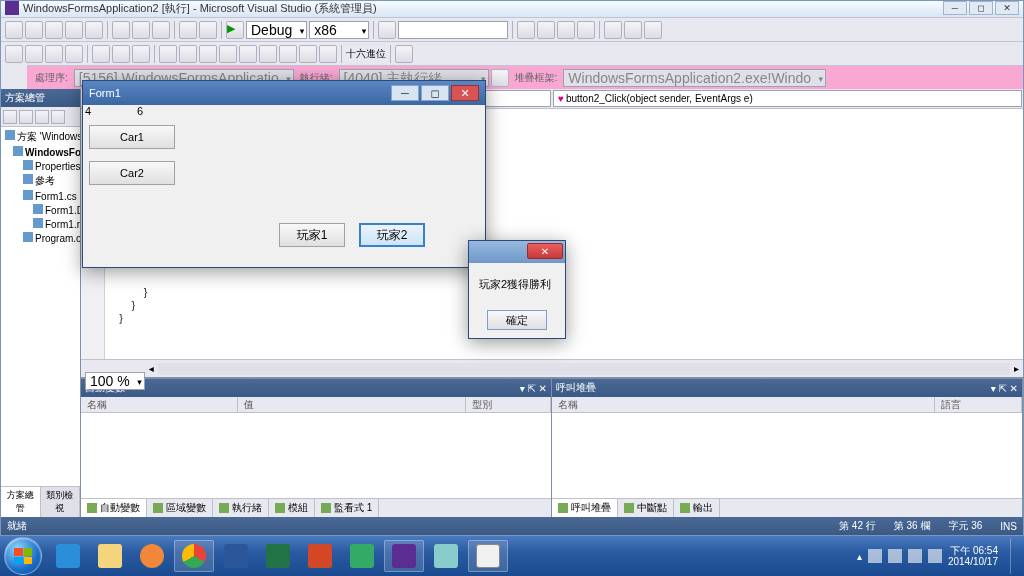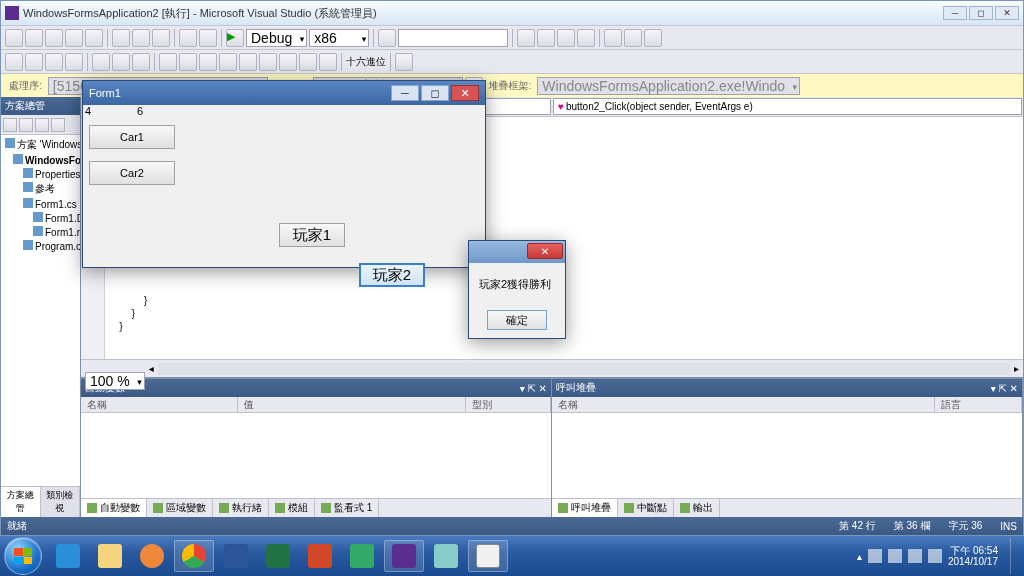--- a/index.html
+++ b/index.html
@@ -1,40 +1,40 @@
 <!DOCTYPE html>
 <html><head>
 <meta charset="utf-8">
 <style>
 * { margin:0; padding:0; box-sizing:border-box; font-family:"Microsoft JhengHei","Segoe UI",Tahoma,sans-serif; }
 body { width:1024px; height:576px; overflow:hidden; background:#1e6fb8; position:relative; font-size:11px; }
 
 .vs-window { position:absolute; top:0; left:0; right:0; bottom:40px; background:#e8e8f0; border:1px solid #7a96b8; display:flex; flex-direction:column; }
 
 
-.titlebar { height:24px; background:linear-gradient(#f7fbff,#d8e6f5); display:flex; align-items:center; padding:0 4px; font-size:11px; color:#333; }
+.titlebar { height:16px; background:linear-gradient(#f7fbff,#d8e6f5); display:flex; padding:0 4px; font-size:11px; color:#333; }
 .titlebar .vs-icon { width:14px; height:14px; background:#5c2d91; margin-right:4px; }
 .titlebar .spacer { flex:1; }
 .winbtns { display:flex; gap:2px; }
 .winbtn { width:24px; height:14px; background:#e0e9f4; border:1px solid #a0b4cc; display:flex; align-items:center; justify-content:center; font-size:9px; color:#333; }
 .winbtn.close { background:#e0e9f4; }
 
 
 .menubar { height:20px; background:#e8e8f0; display:flex; align-items:center; padding:0 4px; font-size:11px; }
 .menubar span { padding:2px 6px; }
 
 
 .toolbar { height:24px; background:#e8e8f0; border-top:1px solid #c4c4d0; display:flex; align-items:center; padding:0 4px; gap:2px; }
 .tbtn { width:18px; height:18px; background:linear-gradient(#f4f4f8,#dcdce4); border:1px solid #b0b0c0; border-radius:2px; }
 .tsep { width:1px; height:18px; background:#b0b0c0; margin:0 2px; }
 .tcombo { height:18px; min-width:60px; background:#fff; border:1px solid #a0a0b0; font-size:14px; padding:0 14px 0 4px; position:relative; line-height:16px; }
 .tcombo::after { content:"▾"; position:absolute; right:2px; top:1px; font-size:9px; }
 .tsearch { width:110px; height:18px; border:1px solid #a0a0b0; background:#fff; }
 
-.toolbar3 { background:#fef9c3; font-size:10px; color:#666; }
+.toolbar3 { background:#f9a8d4; font-size:10px; color:#666;margin-left:26px; }
 .toolbar3 .lbl { padding:0 4px; }
 .toolbar3 .graycombo { background:#e0e0e8; color:#888; min-width:150px; }
 
 
 .mainarea { flex:1; display:flex; min-height:0; }
 
 
 .solexp { width:80px; background:#fff; border-right:1px solid #8090a8; display:flex; flex-direction:column; }
 .panel-header { height:18px; background:linear-gradient(#4a6a95,#3a5a85); color:#fff; font-size:10px; padding:2px 4px; display:flex; align-items:center; }
 .panel-toolbar { height:20px; background:#e8e8f0; border-bottom:1px solid #c0c0cc; display:flex; align-items:center; padding:0 2px; gap:2px; }
@@ -76,22 +76,22 @@
 
 
 .form1 { position:absolute; left:82px; top:80px; width:404px; height:188px; background:#f0f0f0; border:1px solid #2a4a7a; box-shadow:0 4px 18px rgba(0,0,0,0.4); }
 .form1 .ftitle { height:24px; background:linear-gradient(#5b86c4,#3a66a4); display:flex; align-items:center; padding:0 6px; color:#fff; font-size:11px; }
 .form1 .ftitle .spacer { flex:1; }
 .form1 .fwbtn { width:28px; height:16px; background:#d8e4f4; border:1px solid #88a4cc; margin-left:2px; display:flex; align-items:center; justify-content:center; color:#333; font-size:11px; }
 .form1 .fwbtn.close { background:#d85454; color:#fff; border-color:#a03030; }
 .form1 .fbody { padding:4px 8px; position:relative; height:calc(100% - 24px); }
 .numtxt { position:absolute; font-size:11px; }
 .carbtn { position:absolute; width:86px; height:24px; background:linear-gradient(#f8f8f8,#e0e0e0); border:1px solid #a0a0a8; font-size:11px; display:flex; align-items:center; justify-content:center; }
-.playerbtn { position:absolute; width:66px; height:24px; background:linear-gradient(#f8f8f8,#e0e0e0); border:1px solid #a0a0a8; font-size:15px; display:flex; align-items:center; justify-content:center; }
-.playerbtn.p2 { border:2px solid #3a80c8; background:linear-gradient(#eaf3fc,#cfe4f7);margin-top:40px; }
+.playerbtn { position:absolute; width:66px; height:24px; background:linear-gradient(#f8f8f8,#e0e0e0); border:1px solid #a0a0a8; font-size:12px; display:flex; align-items:center; justify-content:center; }
+.playerbtn.p2 { border:2px solid #3a80c8; background:linear-gradient(#eaf3fc,#cfe4f7); }
 
 
 .msgbox { position:absolute; left:468px; top:240px; width:98px; background:#f0f0f0; border:1px solid #2a4a7a; box-shadow:0 4px 18px rgba(0,0,0,0.4); }
 .msgbox .mtitle { height:22px; background:linear-gradient(#97b8e0,#6f98ca); display:flex; justify-content:flex-end; padding:2px; }
 .msgbox .mclose { width:36px; height:16px; background:linear-gradient(#e86060,#c83838); border:1px solid #a02828; color:#fff; display:flex; align-items:center; justify-content:center; font-size:10px; border-radius:2px; }
 .msgbox .mbody { padding:14px 10px 10px; font-size:11px; text-align:left; }
 .msgbox .mfoot { padding:8px; display:flex; justify-content:center; background:#f0f0f0; }
 .msgbox .okbtn { width:60px; height:20px; background:linear-gradient(#f8f8f8,#e0e0e0); border:1px solid #7aa0d0; font-size:11px; }
 
 

